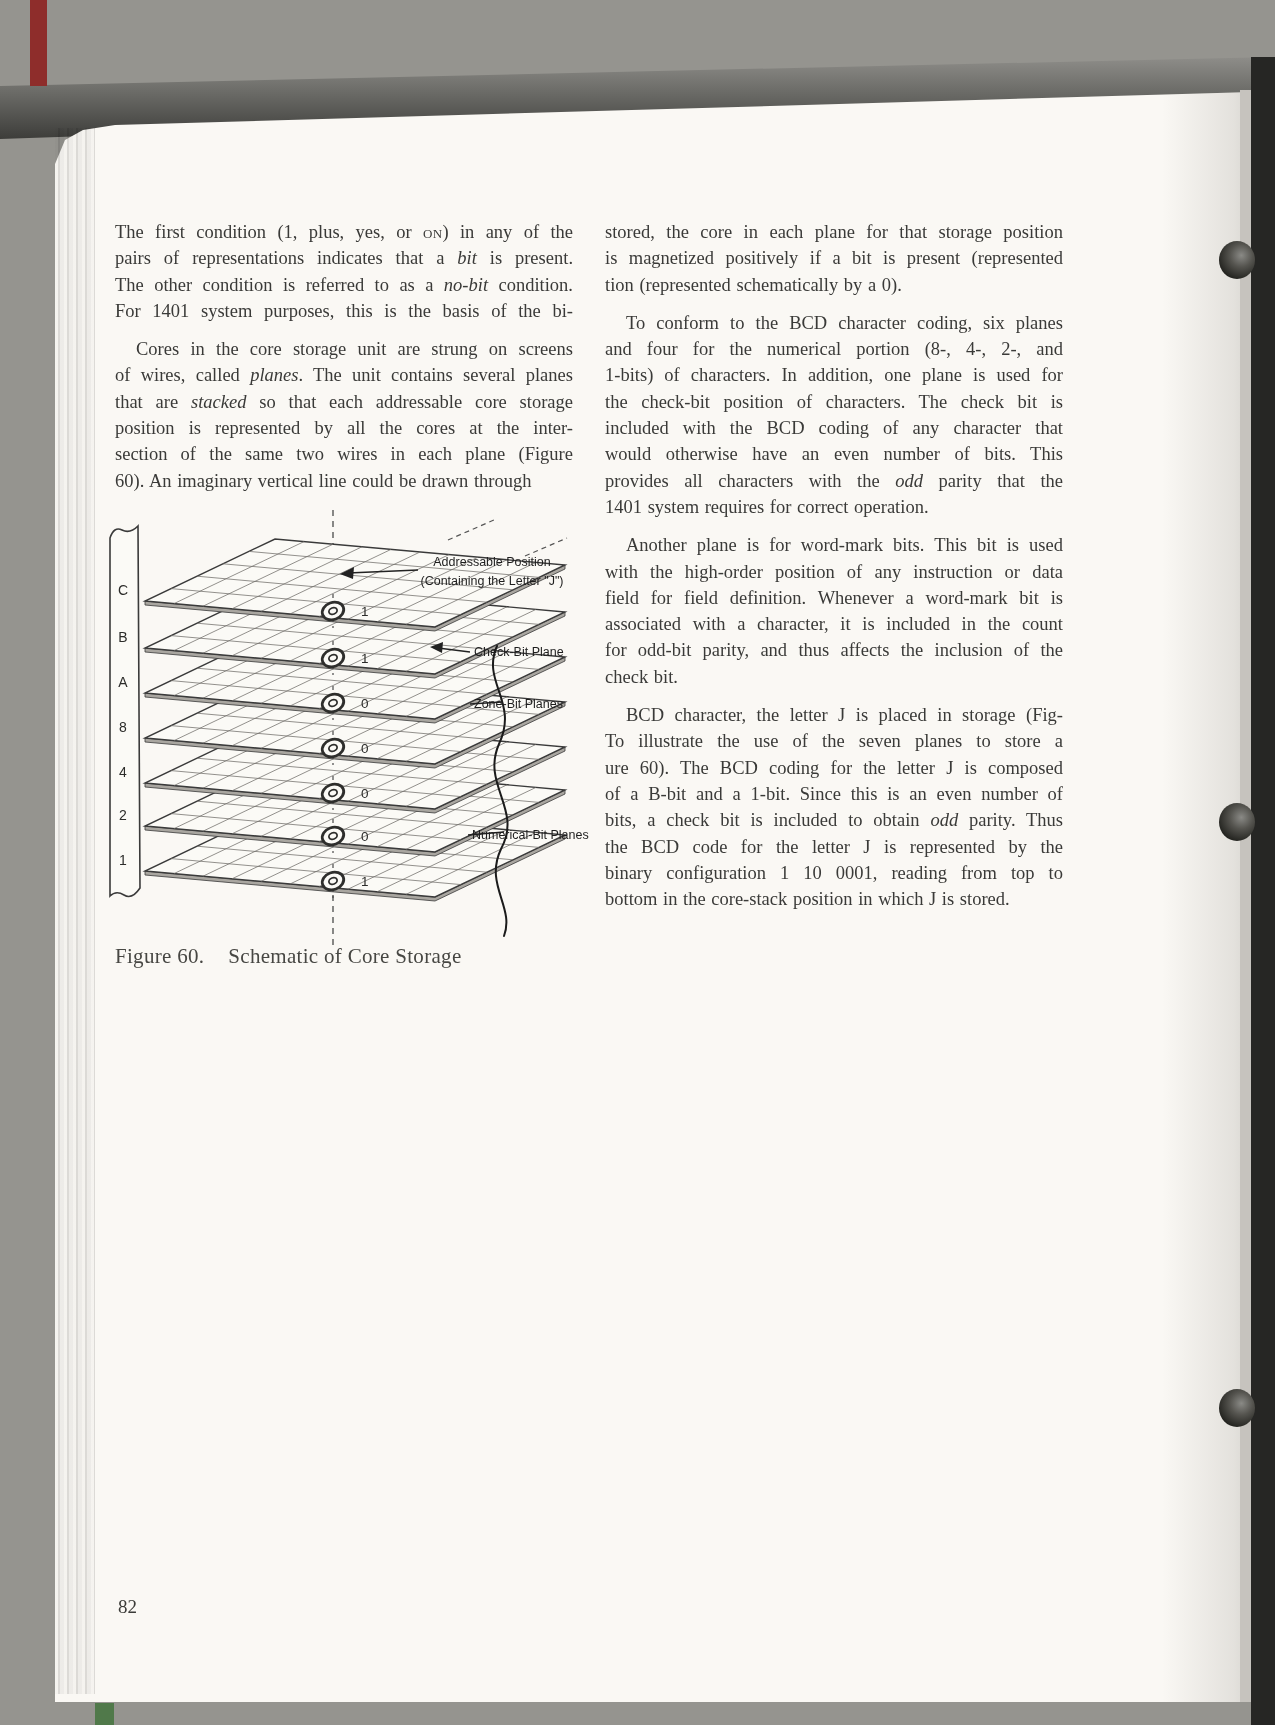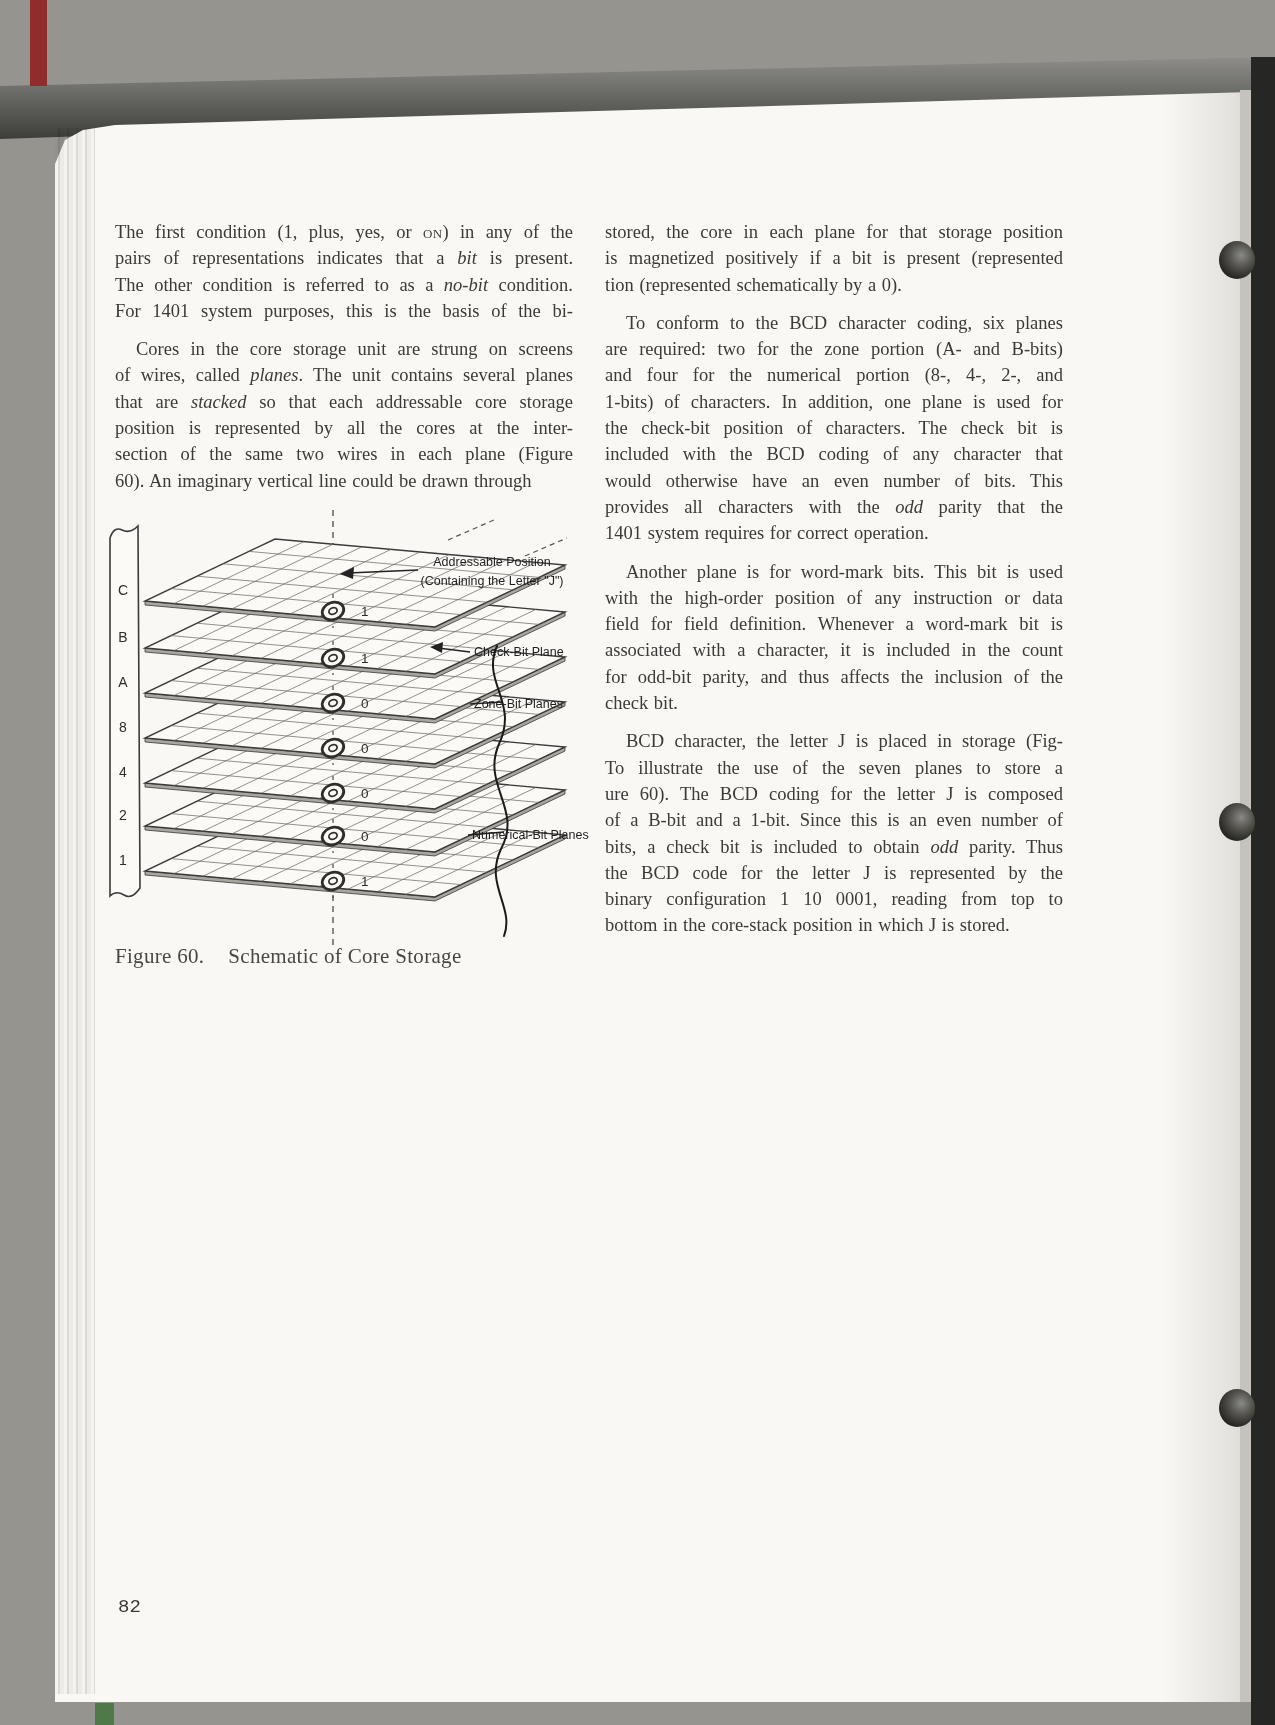--- a/index.html
+++ b/index.html
@@ -53,21 +53,21 @@
   
   .figure{position:absolute;left:100px;top:496px;width:497px;height:458px;z-index:5;}
   .figure svg{display:block;width:100%;height:100%;}
   .fig-caption{
     position:absolute;left:115px;top:944px;z-index:5;
     font-size:21px;color:#474743;letter-spacing:.3px;
   }
   .fig-caption .cap-label{margin-right:24px;}
   .page-number{
     position:absolute;left:118px;top:1596px;z-index:5;
-    font-size:19px;color:#3b3b38;font-family:Liberation Mono, monospace;
+    font-size:19px;color:#3b3b38;
   }
 </style>
 </head>
 <body>
 
 <div class="red-mark"></div>
 <div class="top-shadow"></div>
 <div class="edge-midband"></div>
 <div class="edge-strip"></div>
 <div class="hole" style="left:1219px;top:241px;"></div>
@@ -95,21 +95,20 @@
     </div>
   </div>
 <div class="col col-right">
     <div class="para">
       <div class="line">stored, the core in each plane for that storage position</div>
       <div class="line">is magnetized positively if a bit is present (represented</div>
       <div class="line lastline">tion (represented schematically by a 0).</div>
     </div>
     <div class="para indent">
       <div class="line">To conform to the BCD character coding, six planes</div>
-      <div class="line">are required: two for the zone portion (A- and B-bits)</div>
       <div class="line">and four for the numerical portion (8-, 4-, 2-, and</div>
       <div class="line">1-bits) of characters. In addition, one plane is used for</div>
       <div class="line">the check-bit position of characters. The check bit is</div>
       <div class="line">included with the BCD coding of any character that</div>
       <div class="line">would otherwise have an even number of bits. This</div>
       <div class="line">provides all characters with the <i>odd</i> parity that the</div>
       <div class="line lastline">1401 system requires for correct operation.</div>
     </div>
     <div class="para indent">
       <div class="line">Another plane is for word-mark bits. This bit is used</div>

